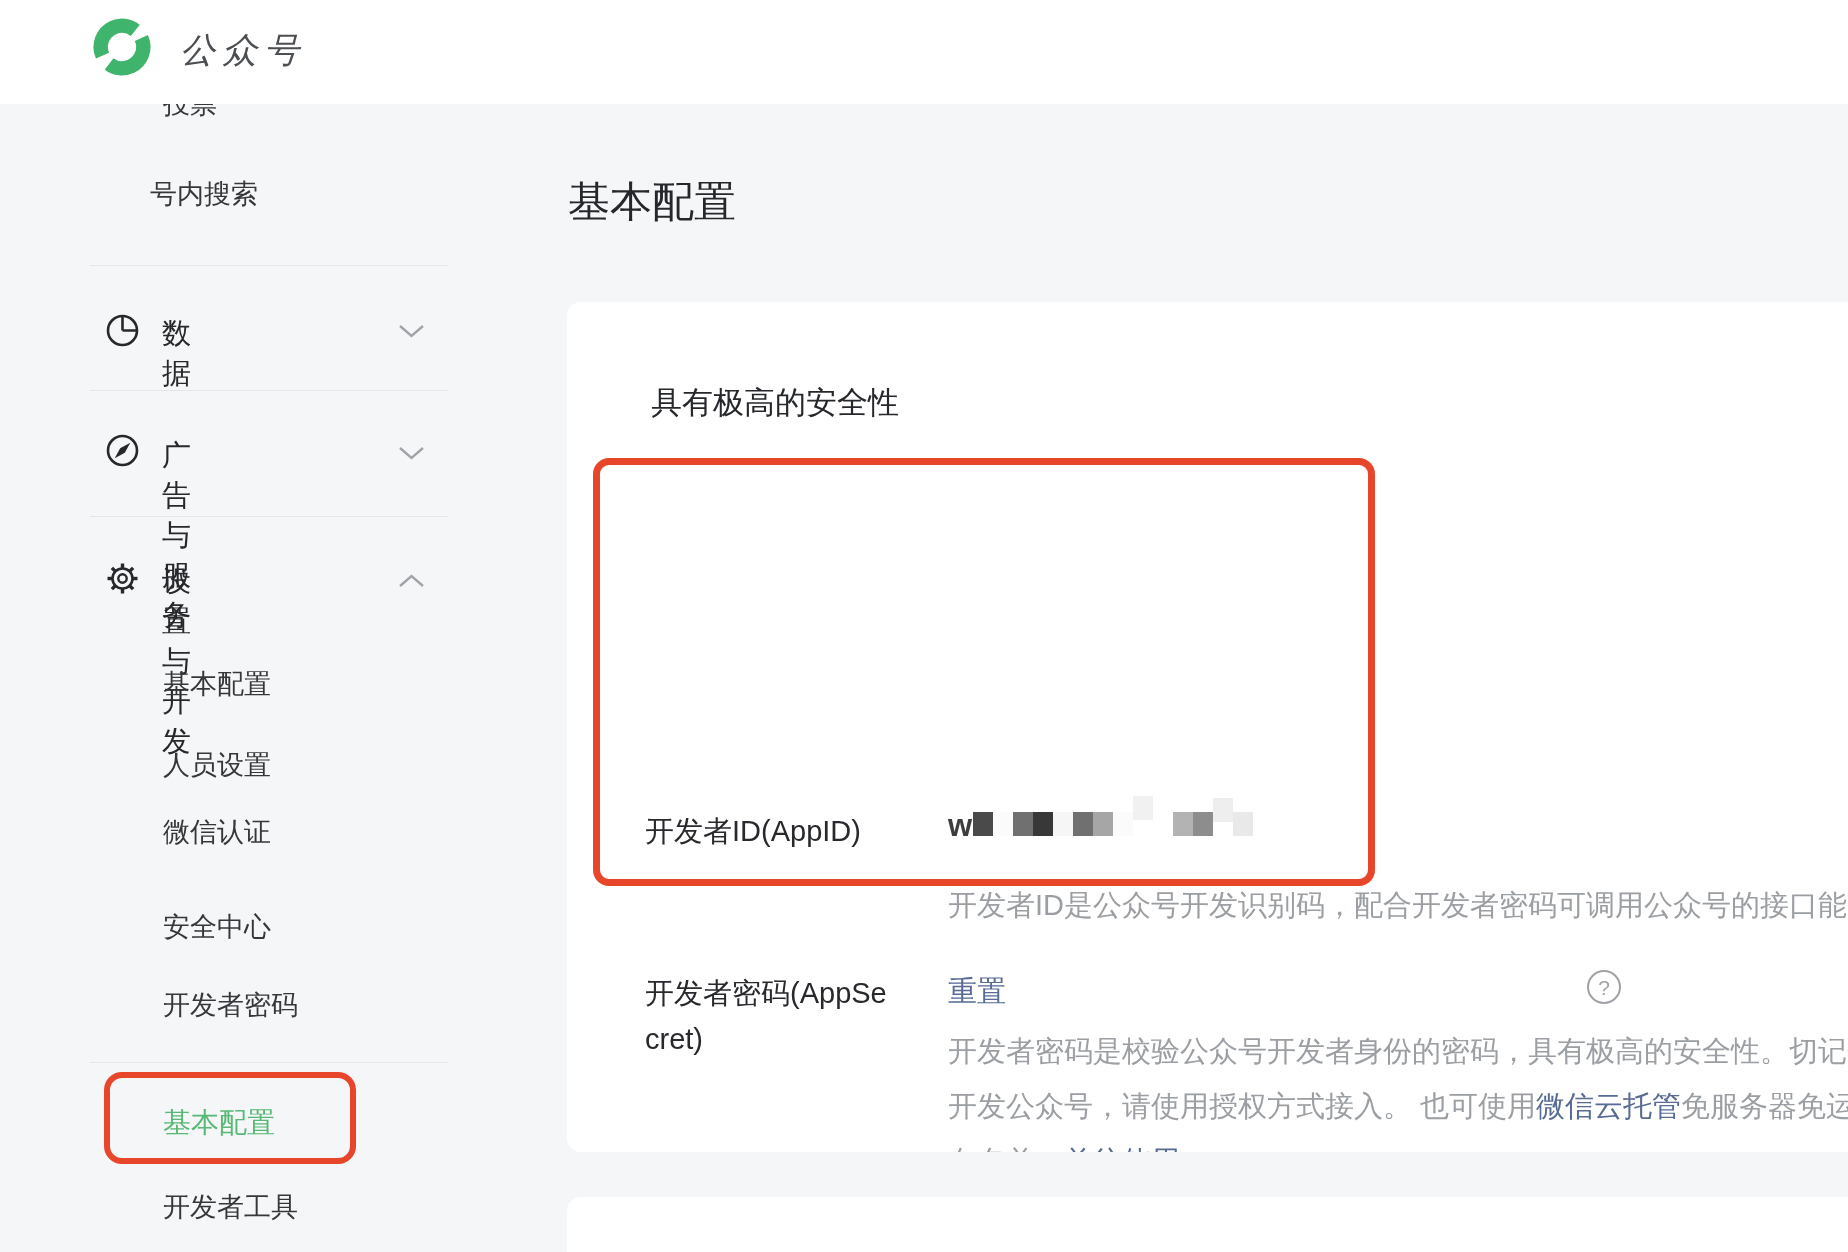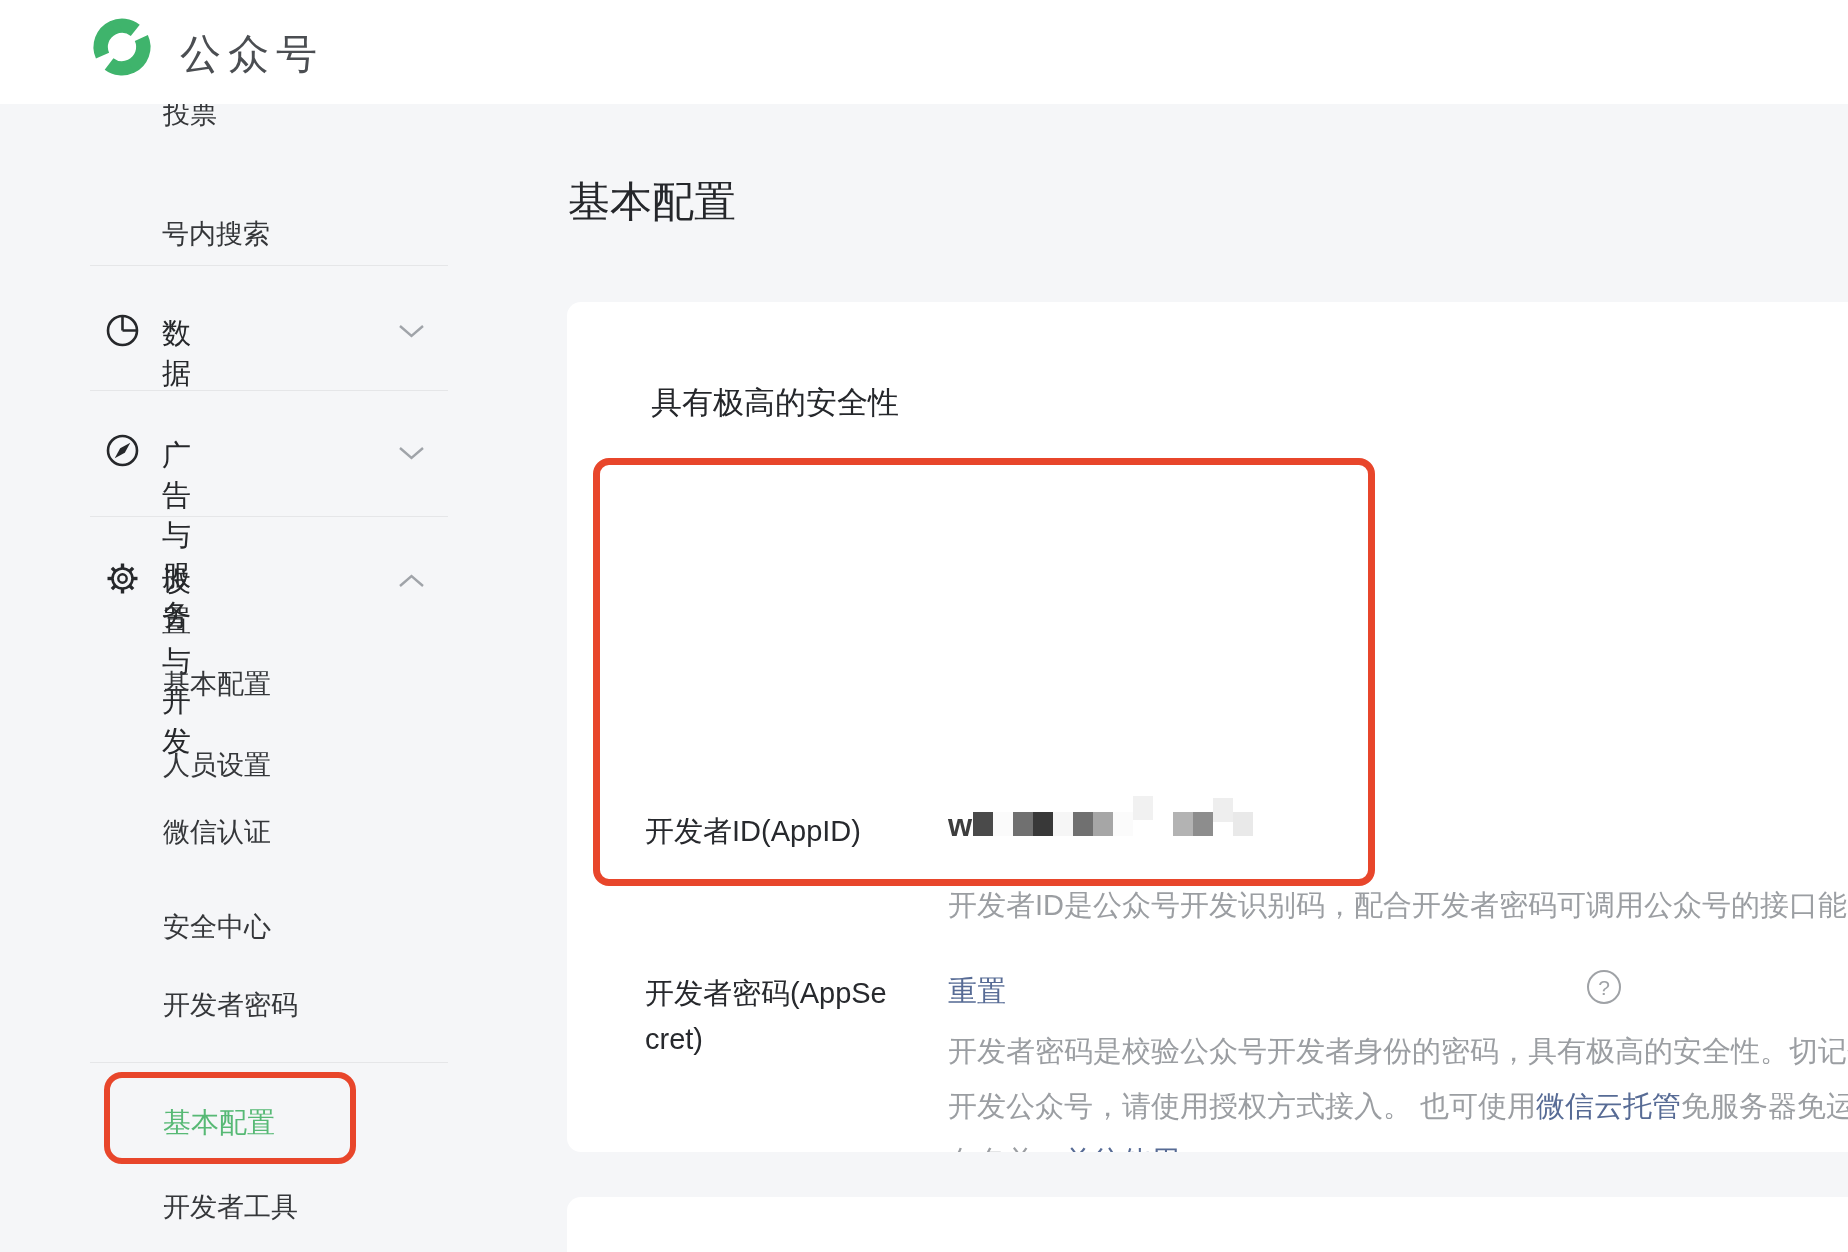--- a/index.html
+++ b/index.html
@@ -8,21 +8,21 @@
     position:relative; overflow:hidden;
     background:#f5f6f8;
     font-family:"Liberation Sans","DejaVu Sans",sans-serif;
     color:#35373a;
   }
   .abs { position:absolute; }
 
   
   .header { left:0; top:0; width:1848px; height:104px; background:#ffffff; z-index:10; }
   .logo { left:90px; top:15px; width:64px; height:64px; }
-  .brand { left:180px; top:27px; font-size:41px; font-weight:500; color:#4b4e52; letter-spacing:7px; }
+  .brand { left:180px; top:27px; font-size:35px; font-weight:500; color:#4b4e52; letter-spacing:7px;font-style:italic; }
 
   
   .side-item { font-size:27px; color:#35373a; cursor:pointer; }
   .divider { left:90px; width:358px; height:1px; background:#e5e6e8; }
   .group-label { font-size:29px; color:#26282b; cursor:pointer; }
   .group-icon { left:104px; width:37px; height:37px; }
   .chevron { left:398px; width:27px; height:16px; }
   .active-green { color:#57b975; }
 
   .anno { border:6px solid #e8462b; border-radius:18px; background:transparent; pointer-events:none; }
@@ -47,22 +47,22 @@
 
   .help-circle {
     left:1020px; top:668px; width:34px; height:34px;
     border:2px solid #9fa2a6; border-radius:50%;
     color:#9fa2a6; font-size:21px; text-align:center; line-height:31px; cursor:pointer;
   }
 </style>
 </head>
 <body>
 
-<div class="abs side-item" style="left:163px; top:96px;text-align:center;">投票</div>
-<div class="abs side-item" style="left:162px; top:176px;margin-top:40px;">号内搜索</div>
+<div class="abs side-item" style="left:163px; top:86px;text-align:center;">投票</div>
+<div class="abs side-item" style="left:150px; top:176px;">号内搜索</div>
 
 <div class="abs divider" style="top:265px;"></div>
 
 <div class="abs">
   <span class="abs group-icon" style="top:312px;">
     <svg width="37" height="37" viewBox="0 0 37 37">
         <circle cx="18.5" cy="18.5" r="14.5" fill="none" stroke="#26282b" stroke-width="2.6"></circle>
         <path d="M18.5 18.5 L18.5 4 M18.5 18.5 L33 18.5" fill="none" stroke="#26282b" stroke-width="2.6"></path>
       </svg>
   </span>

